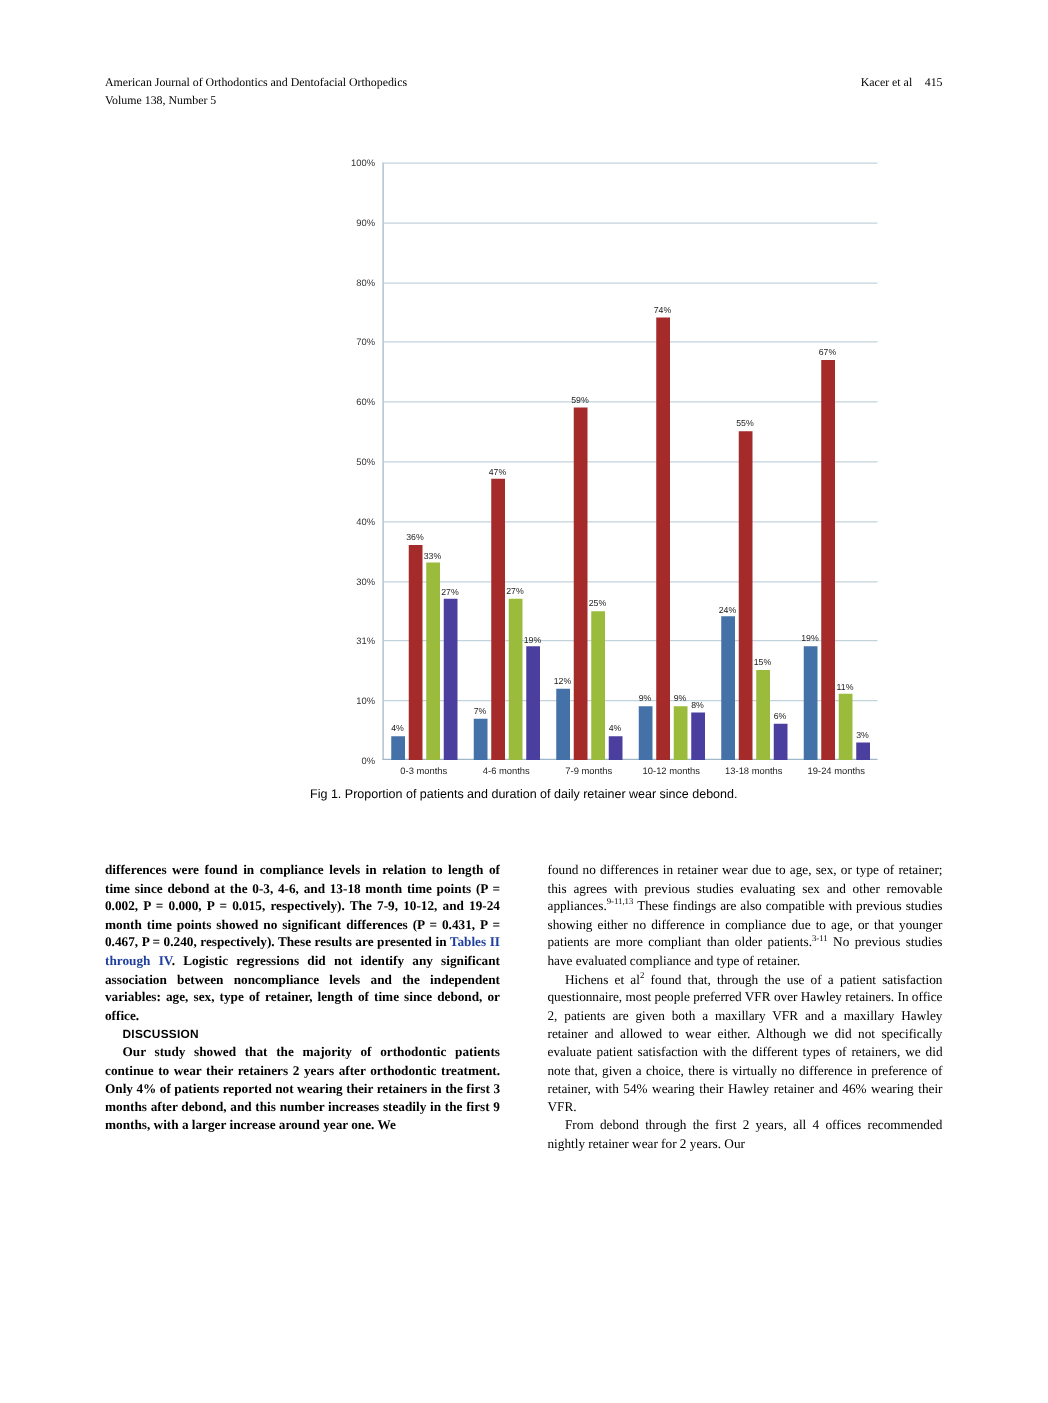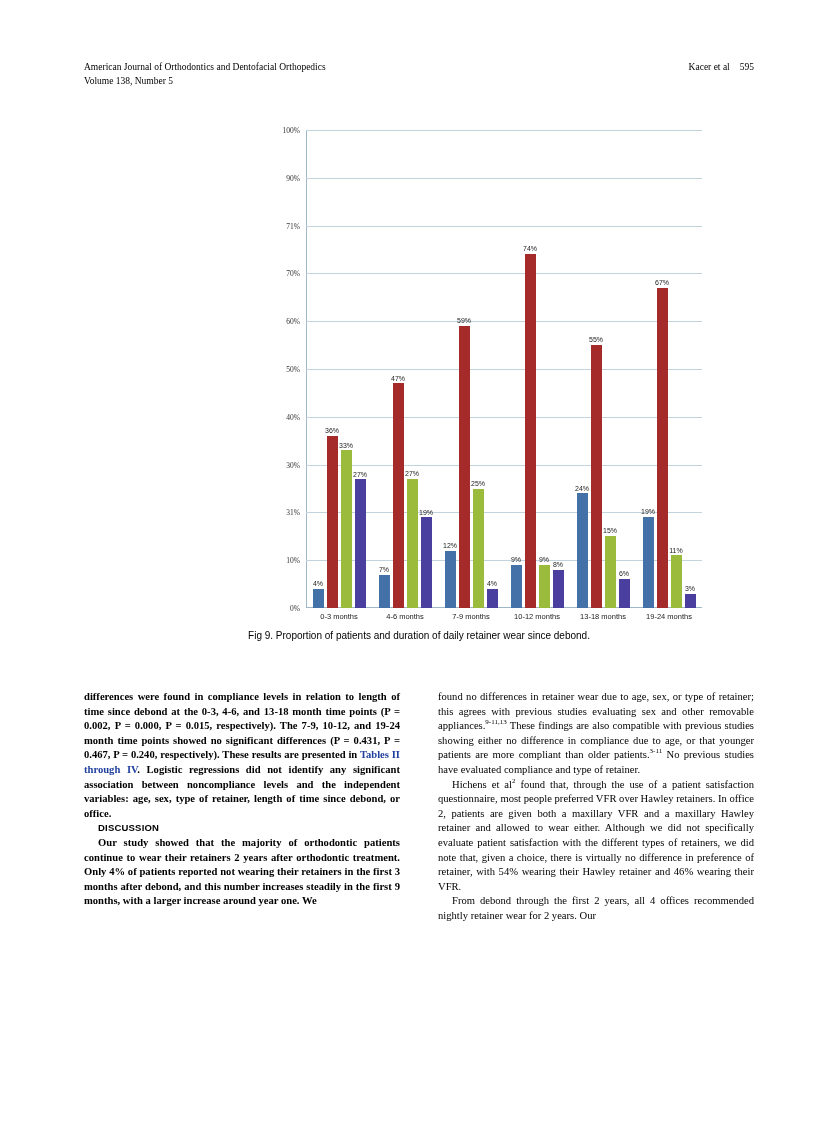--- a/index.html
+++ b/index.html
@@ -101,21 +101,21 @@
     left: 0;
     width: 396px;
     height: 0;
     border-top: 1px solid #c3d3dd;
   }
   .ylabel {
     position: absolute;
     right: 402px;
     width: 40px;
     text-align: right;
-    font-family: Liberation Serif, serif;
+    font-family: Liberation Sans, sans-serif;
     font-size: 7.5px;
     color: #333;
     transform: translateY(-4px);
   }
   .groups {
     position: absolute;
     left: 0; bottom: 0;
     width: 396px;
     height: 478px;
     display: flex;
@@ -212,38 +212,38 @@
 <body>
 
 <div class="page">
 
   <div class="runhead">
     <div class="left">
       <div>American Journal of Orthodontics and Dentofacial Orthopedics</div>
       <div>Volume 138, Number 5</div>
     </div>
     <div class="right">
-      <span class="authors">Kacer et al</span><span>595</span>
+      <span class="authors">Kacer et al</span><span>415</span>
     </div>
     <div class="clear"></div>
   </div>
 
   <div class="figure">
     <div class="chart-area">
 
 
       <div class="plot">
         <div class="plot-inner"></div>
 
         <div class="gridline" style="top:0px"></div>
         <div class="ylabel" style="top:0px">100%</div>
         <div class="gridline" style="top:47.8px"></div>
         <div class="ylabel" style="top:47.8px">90%</div>
         <div class="gridline" style="top:95.6px"></div>
-        <div class="ylabel" style="top:95.6px">71%</div>
+        <div class="ylabel" style="top:95.6px">80%</div>
         <div class="gridline" style="top:143.4px"></div>
         <div class="ylabel" style="top:143.4px">70%</div>
         <div class="gridline" style="top:191.2px"></div>
         <div class="ylabel" style="top:191.2px">60%</div>
         <div class="gridline" style="top:239px"></div>
         <div class="ylabel" style="top:239px">50%</div>
         <div class="gridline" style="top:286.8px"></div>
         <div class="ylabel" style="top:286.8px">40%</div>
         <div class="gridline" style="top:334.6px"></div>
         <div class="ylabel" style="top:334.6px">30%</div>
@@ -387,21 +387,21 @@
           <div class="xlabel">0-3 months</div>
           <div class="xlabel">4-6 months</div>
           <div class="xlabel">7-9 months</div>
           <div class="xlabel">10-12 months</div>
           <div class="xlabel">13-18 months</div>
           <div class="xlabel">19-24 months</div>
         </div>
       </div>
     </div>
 
-    <div class="figcaption">Fig 9.  Proportion of patients and duration of daily retainer wear since debond.</div>
+    <div class="figcaption">Fig 1.  Proportion of patients and duration of daily retainer wear since debond.</div>
   </div>
 
   <div class="col left">
     <p class="noindent"><span>differences were found in compliance levels in relation to length of time since debond at the 0-3, 4-6, and 13-18 month time points (P = 0.002, P = 0.000, P = 0.015, respectively). The 7-9, 10-12, and 19-24 month time points showed no significant differences (P = 0.431, P = 0.467, P = 0.240, respectively). These results are presented in </span><span class="link">Tables II through IV</span><span>. Logistic regressions did not identify any significant association between noncompliance levels and the independent variables: age, sex, type of retainer, length of time since debond, or office.</span></p>
     <p class="sec-head">DISCUSSION</p>
     <p>Our study showed that the majority of orthodontic patients continue to wear their retainers 2 years after orthodontic treatment. Only 4% of patients reported not wearing their retainers in the first 3 months after debond, and this number increases steadily in the first 9 months, with a larger increase around year one. We</p>
   </div>
 
   <div class="col right">
     <p class="noindent"><span>found no differences in retainer wear due to age, sex, or type of retainer; this agrees with previous studies evaluating sex and other removable appliances.</span><sup>9-11,13</sup><span> These findings are also compatible with previous studies showing either no difference in compliance due to age, or that younger patients are more compliant than older patients.</span><sup>3-11</sup><span> No previous studies have evaluated compliance and type of retainer.</span></p>

